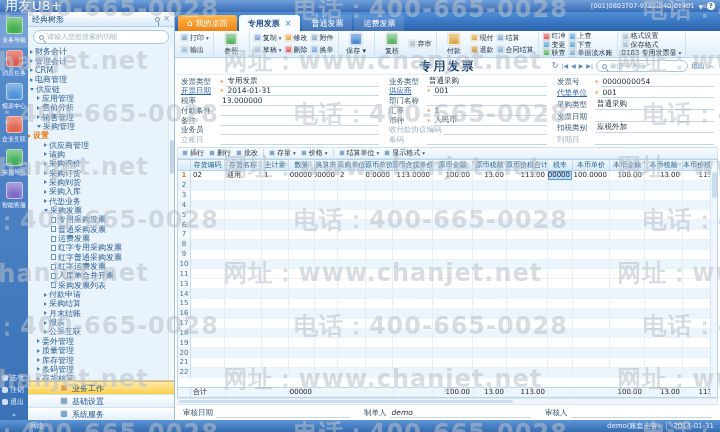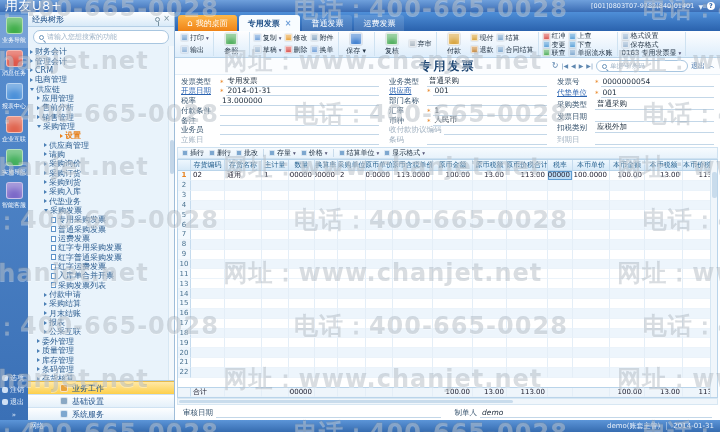--- a/index.html
+++ b/index.html
@@ -244,21 +244,21 @@
             <div>售前分析</div>
           </div>
           <div class="tree-row" style="padding-left: 9px;">
             <div class="arr-c"></div>
             <div>销售管理</div>
           </div>
           <div class="tree-row" style="padding-left: 9px;">
             <div class="arr-e"></div>
             <div>采购管理</div>
           </div>
-          <div class="tree-row sel" style="padding-left: 32px; text-align: center;">
+          <div class="tree-row sel" style="padding-left: 0; text-align: center;">
             <div class="arr-c"></div>
             <div>设置</div>
           </div>
           <div class="tree-row" style="padding-left: 16px;">
             <div class="arr-c"></div>
             <div>供应商管理</div>
           </div>
           <div class="tree-row" style="padding-left: 16px;">
             <div class="arr-c"></div>
             <div>请购</div>
@@ -1146,20 +1146,24 @@
 
     <div class="footerbar" id="footerbar">
         <div class="ffield">
           <div class="flabel">审核日期</div>
           <div class="fval"></div>
         </div>
         <div class="ffield">
           <div class="flabel">制单人</div>
           <div class="fval">demo</div>
         </div>
+        <div class="ffield">
+          <div class="flabel">审核人</div>
+          <div class="fval"></div>
+        </div>
       </div>
   </div>
 
   <div class="statusbar">
     <span>网络</span>
     <div class="sb-right">
       <span>demo(账套主管)</span>
       <span class="sb-div"></span>
       <span>2014-01-31</span>
     </div>

